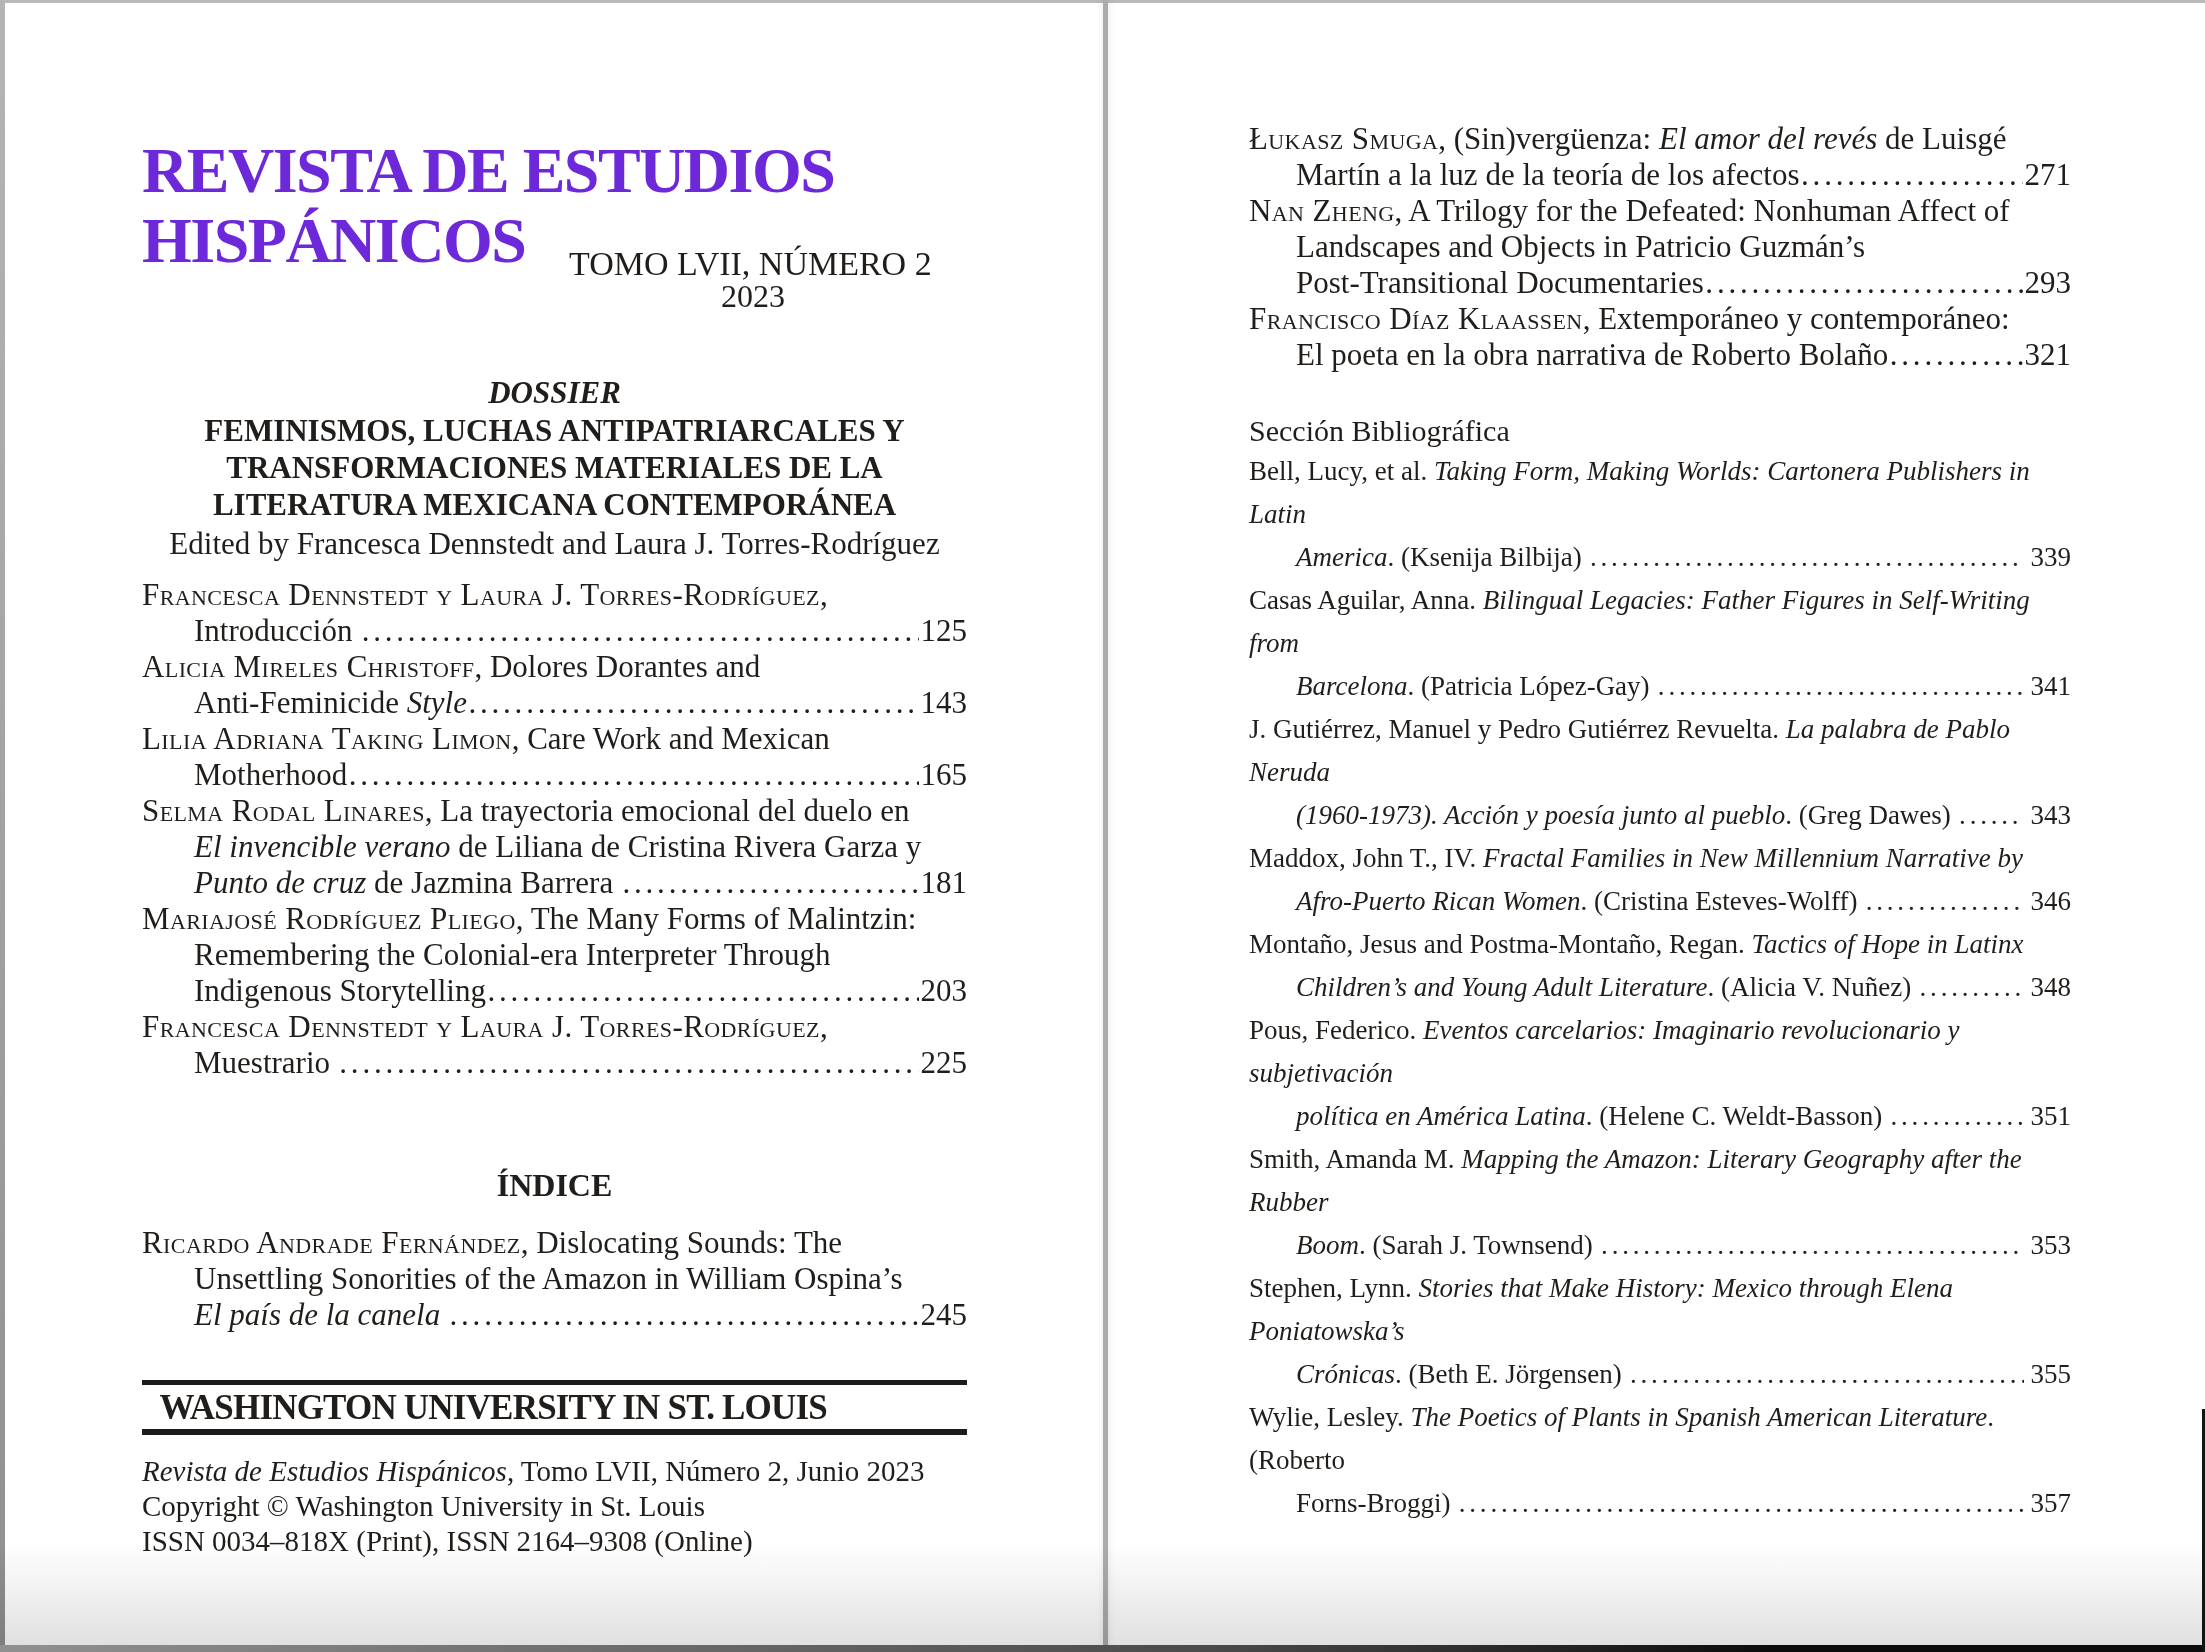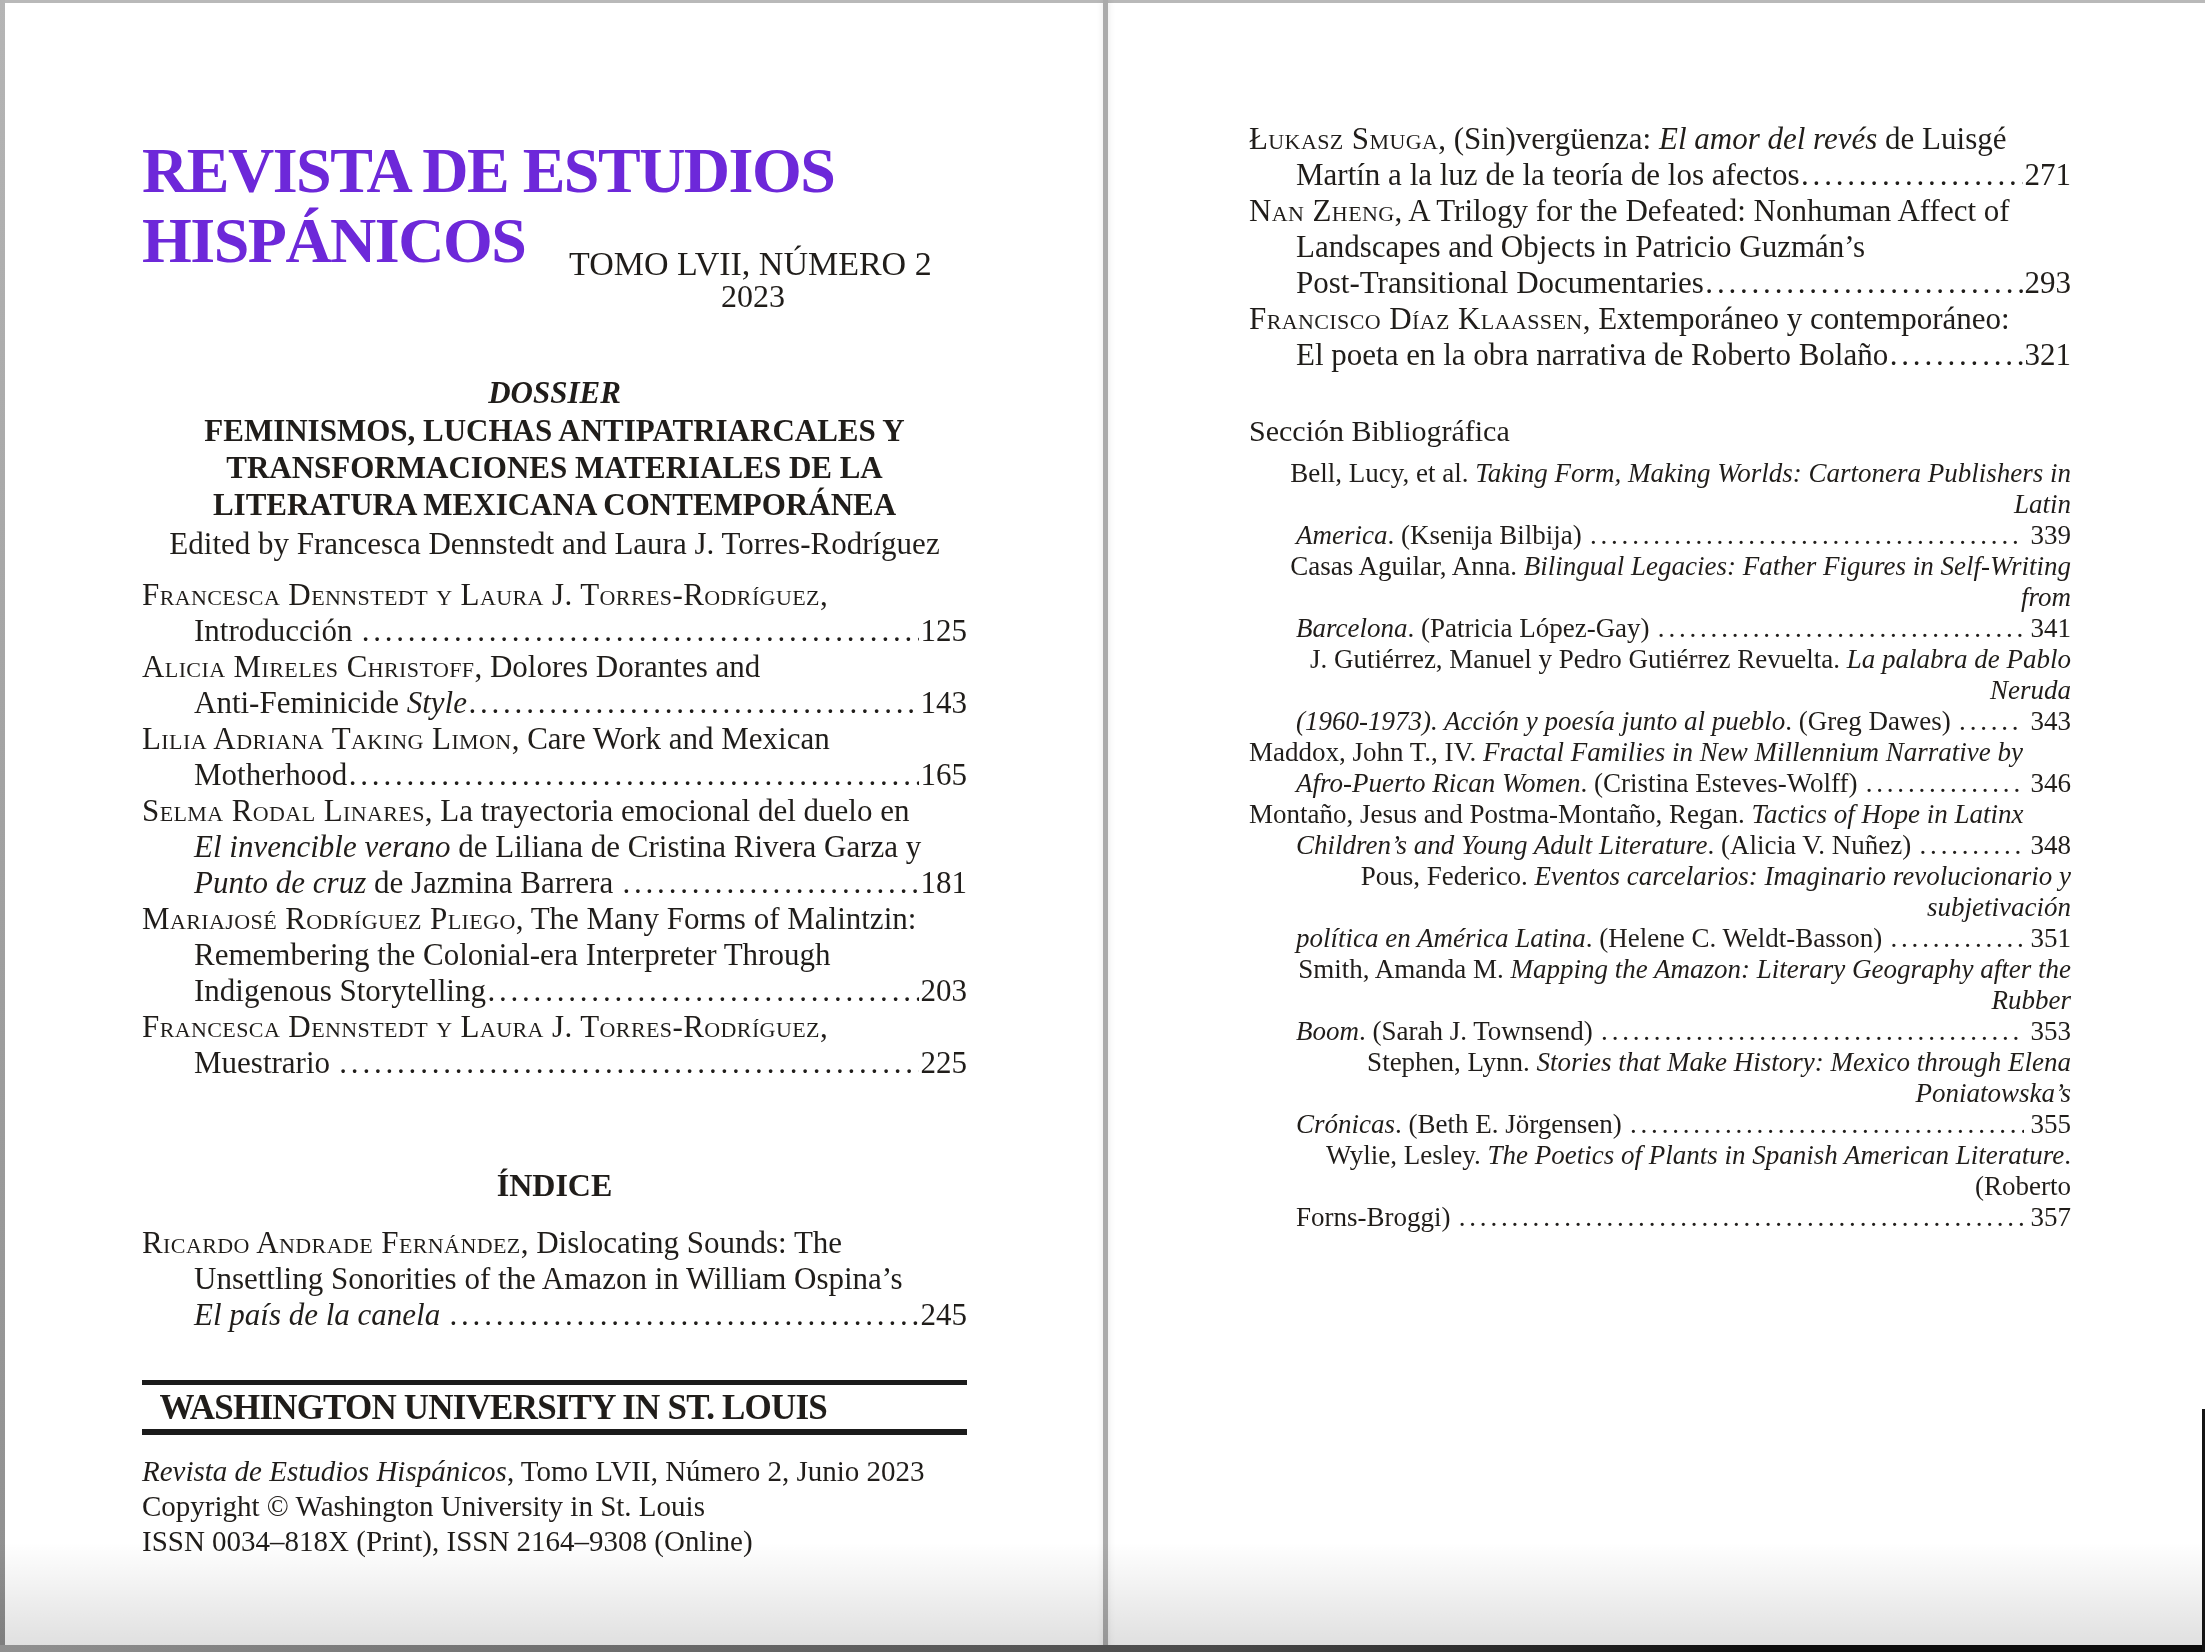--- a/index.html
+++ b/index.html
@@ -48,23 +48,23 @@
   .leader::after{content:"....................................................................................................................................................................................................";letter-spacing:3.8px;}
   .pagenum{white-space:nowrap;}
 
   .toc-dossier{top:577px;}
   .indice-head{top:1167px;text-align:center;font-size:32px;font-weight:bold;}
   .toc-indice-left{top:1225px;}
   .toc-indice-right{top:121px;}
 
   
   .bib{top:413px;}
-  .bib-head{font-size:30px;line-height:35px;margin-bottom:10px;}
+  .bib-head{font-size:30px;line-height:35px;margin-bottom:2px;}
   .bib-list{font-size:27px;}
-  .bib-list .toc-line{line-height:31px;text-align:right;}
+  .bib-list .toc-line{line-height:43px;}
   .bib-list .pagenum{padding-left:4.6px;}
 
   
   .footer{top:1380px;}
   .rule{height:5.4px;background:#1b1b1b;}
   .institution{font-size:35px;font-weight:bold;letter-spacing:-0.8px;line-height:43px;padding:0.8px 0 0 1.5px;margin-left:16px;}
   .footer-lines{margin-top:19px;font-size:29px;line-height:35px;}
 </style>
 </head>
 <body>

